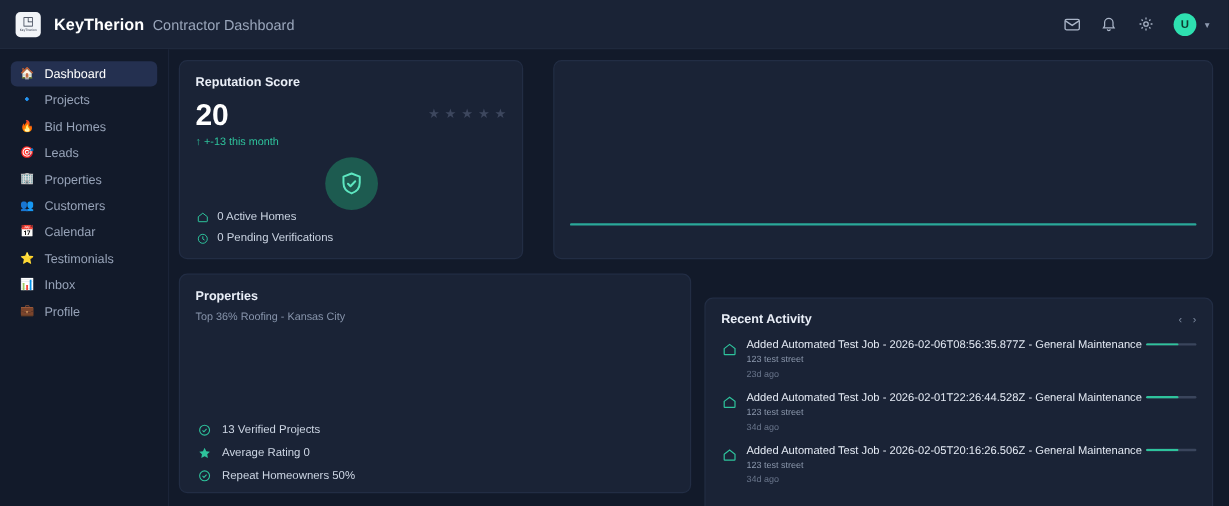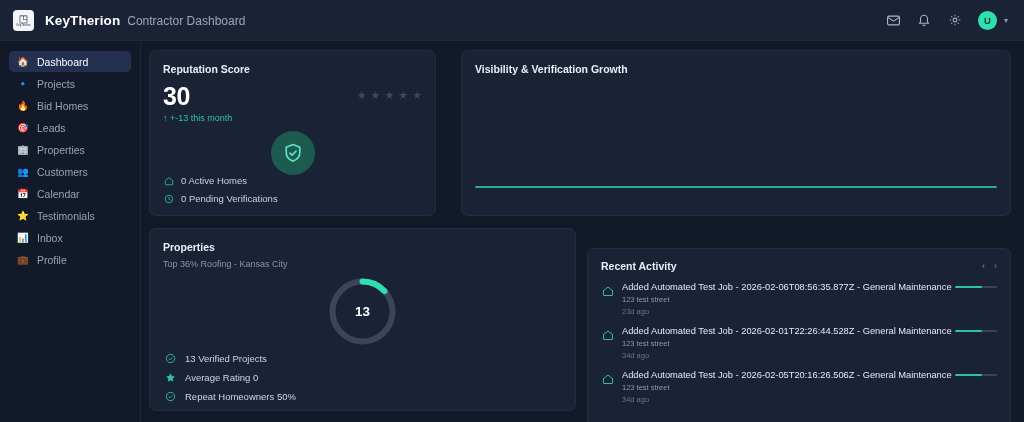--- a/index.html
+++ b/index.html
@@ -214,21 +214,21 @@
     </div>
 
     <div class="main">
 
       <div class="grid-top">
 
         <div class="card rep-score">
           <div class="card-title">Reputation Score</div>
           <div class="score-row">
             <div>
-              <div class="score-num">30</div>
+              <div class="score-num">20</div>
               <div class="delta">↑ +-13 this month</div>
             </div>
             <div class="stars">
               <span class="star">★</span>
               <span class="star">★</span>
               <span class="star">★</span>
               <span class="star">★</span>
               <span class="star">★</span>
             </div>
           </div>
@@ -255,41 +255,31 @@
                     <circle cx="12" cy="12" r="9"></circle>
                     <path d="M12 7v5.5l3.5 2"></path>
                   </svg>
               </span>
               <span>0 Pending Verifications</span>
             </div>
           </div>
         </div>
 
         <div class="card growth">
-          <div class="card-title">Visibility &amp; Verification Growth</div>
           <div class="growth-plot">
             <div class="growth-line"></div>
           </div>
         </div>
       </div>
 
       <div class="grid-bottom">
 
         <div class="card rep-card">
           <div class="card-title">Properties</div>
           <div class="rep-sub">Top 36% Roofing - Kansas City</div>
-          <div class="donut-wrap">
-            <div class="donut">
-              <svg width="73" height="73" viewBox="0 0 73 73">
-                <circle cx="36.5" cy="36.5" r="30" fill="none" stroke="#3a455c" stroke-width="6"></circle>
-                <circle id="gauge-arc" cx="36.5" cy="36.5" r="30" fill="none" stroke="#2ee0b0" stroke-width="6" stroke-linecap="round" stroke-dasharray="24.504422698000386 188.49555921538757"></circle>
-              </svg>
-              <div class="donut-val">13</div>
-            </div>
-          </div>
           <div class="stats">
             <div class="stat-row">
               <span class="stat-ico">
                 <svg width="11" height="11" viewBox="0 0 24 24" fill="none" stroke="currentColor" stroke-width="2">
                     <circle cx="12" cy="12" r="9"></circle>
                     <path d="M8.2 12.3l2.6 2.6 4.8-5.1"></path>
                   </svg>
               </span>
               <span>13 Verified Projects</span>
             </div>

